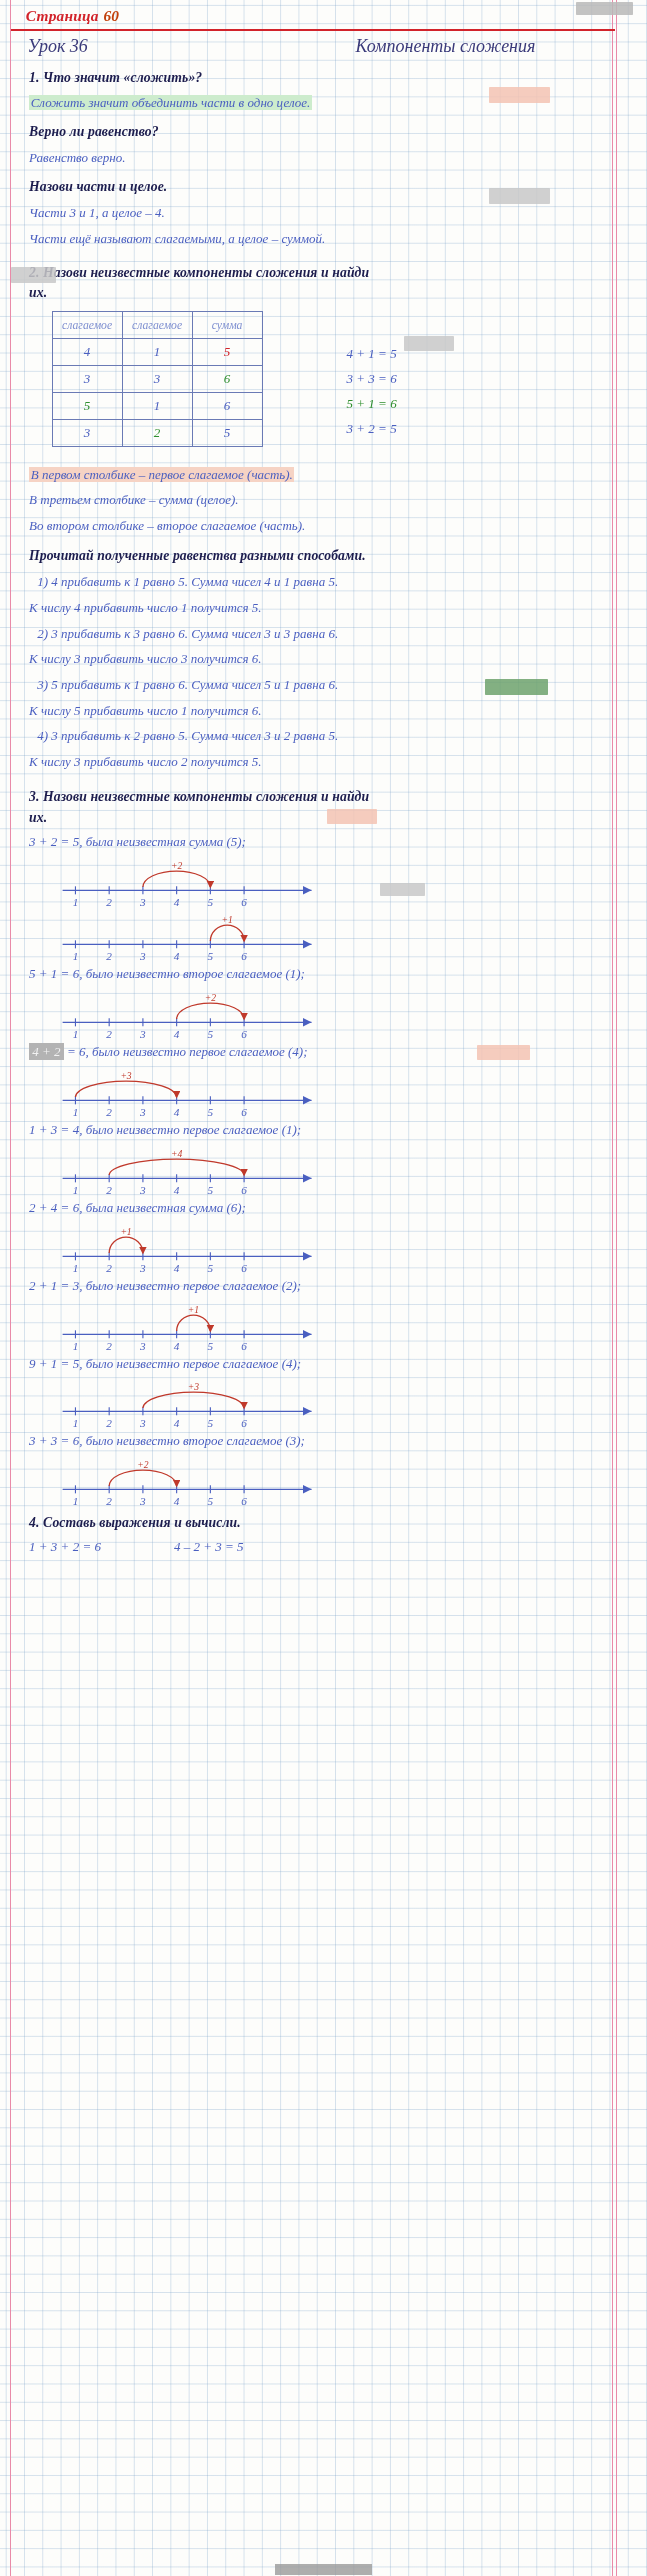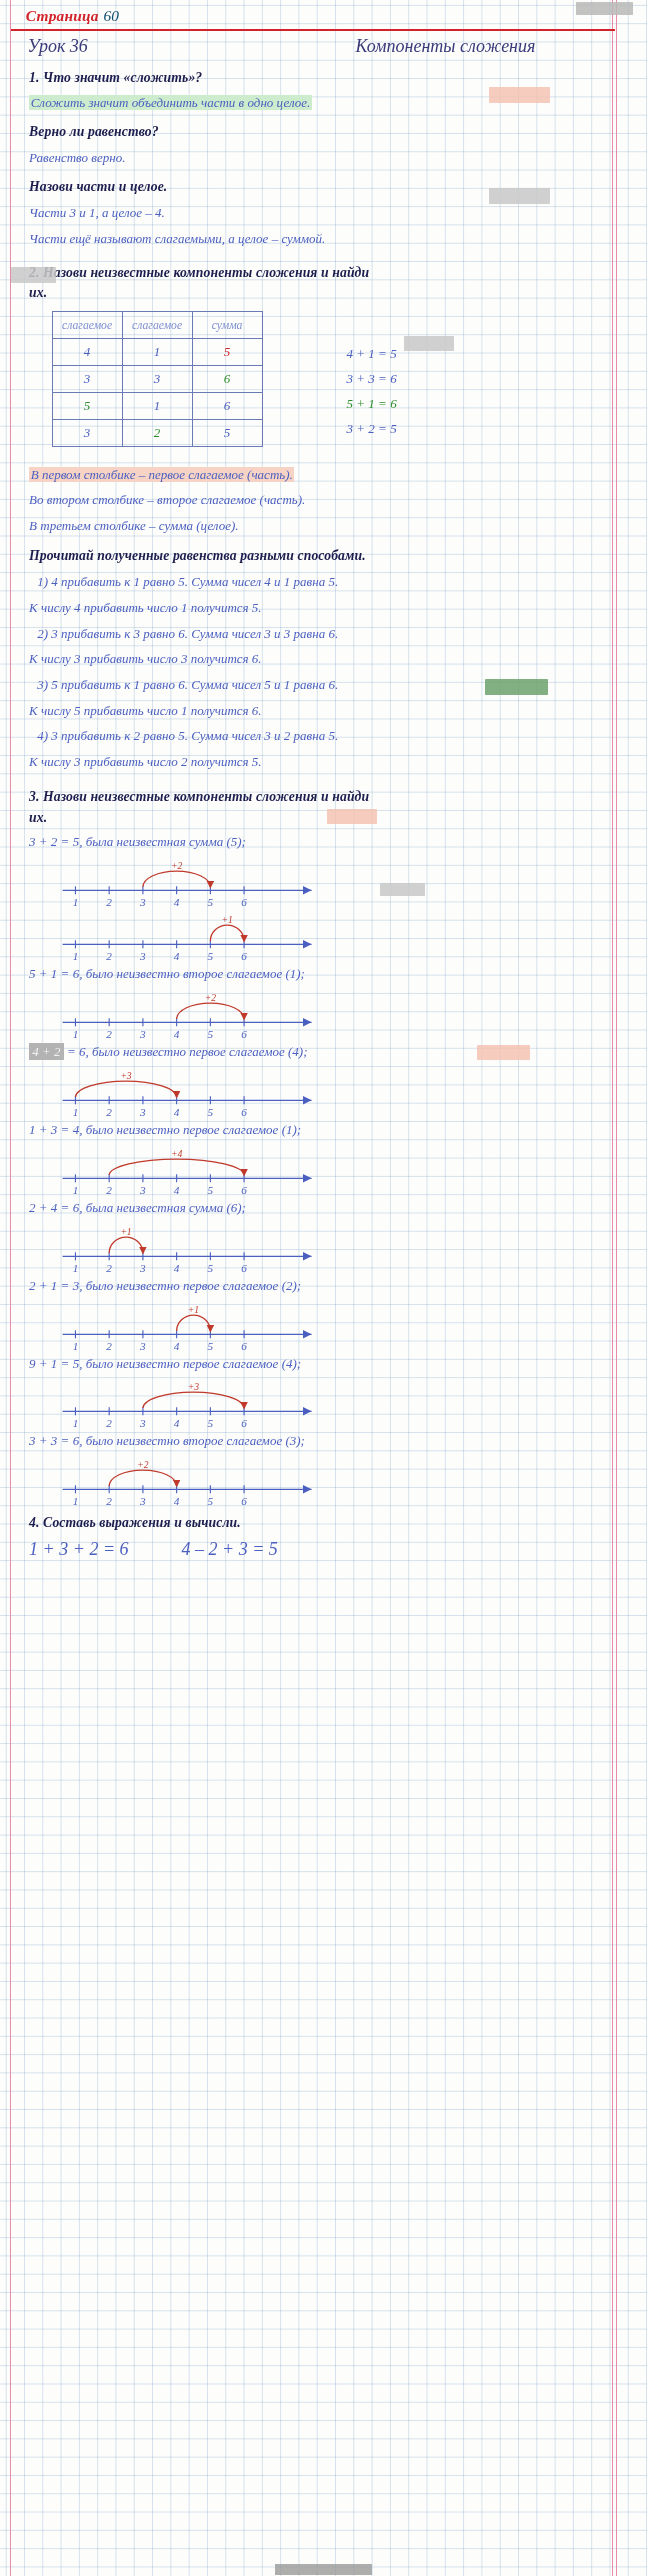--- a/index.html
+++ b/index.html
@@ -50,23 +50,23 @@
   .page-head .pg {
     font-family: "Liberation Serif", serif;
     font-size: 15.4px;
     color: #d2232a;
     font-style: italic;
     font-weight: bold;
     letter-spacing: 0.2px;
   }
   .page-head .pgnum {
     font-size: 15.4px;
-    color: #0c4a6e;
-    font-style: italic;
-    font-weight: normal;
+    color: #c2410c;
+    font-style: italic;
+    font-weight: bold;
   }
   .rule-red {
     position:absolute;
     left: 11.3px; right: 32px;
     top: 29px;
     height: 1.6px;
     background: #d2232a;
   }
   .lesson-row {
     display:flex;
@@ -143,23 +143,23 @@
   .nl-label {
     margin: 8px 0 0 6.5px;
     font-size: 13px;
     font-style: italic;
     color: #4a5fc0;
   }
   .nl-label .hlgray { background: #b3b3b3; color: #f2f2f2; padding: 0.8px 3.2px; }
 
   .task-line {
     display:flex;
-    gap: 53px;
+    gap: 73px;
     margin: 8px 0 0 6.5px;
-    font-size: 18px;
+    font-size: 13px;
     font-style: italic;
     color: #4a5fc0;
   }
   .footer-space { height: 32px; }
   .bottom-bar {
     position:absolute;
     left: 275px; top: 2564px;
     width: 97px; height: 11.3px;
     background: #9a9a9a;
     opacity:.8;
@@ -230,22 +230,22 @@
       </tr>
     </tbody>
       </table>
     <span class="eqcol" style="left:324px; top:35px;">4 + 1 = 5</span>
     <span class="eqcol" style="left:324px; top:60px;">3 + 3 = 6</span>
     <span class="eqcol green" style="left:324px; top:85px;">5 + 1 = 6</span>
     <span class="eqcol" style="left:324px; top:110px;">3 + 2 = 5</span>
   </div>
 
   <div class="a" style="margin-top:19.4px"><span class="hl-green" style="background:#f6d3c4">В первом столбике – первое слагаемое (часть).</span></div>
+  <div class="a">В третьем столбике – сумма (целое).</div>
   <div class="a">Во втором столбике – второе слагаемое (часть).</div>
-  <div class="a">В третьем столбике – сумма (целое).</div>
 
   <div class="q" style="margin-top:14.6px">Прочитай полученные равенства разными способами.</div>
 
   <div class="a a-indent">1) 4 прибавить к 1 равно 5. Сумма чисел 4 и 1 равна 5.</div>
   <div class="a">К числу 4 прибавить число 1 получится 5.</div>
   <div class="a a-indent">2) 3 прибавить к 3 равно 6. Сумма чисел 3 и 3 равна 6.</div>
   <div class="a">К числу 3 прибавить число 3 получится 6.</div>
   <div class="a a-indent">3) 5 прибавить к 1 равно 6. Сумма чисел 5 и 1 равна 6.</div>
   <div class="a">К числу 5 прибавить число 1 получится 6.</div>
   <div class="a a-indent">4) 3 прибавить к 2 равно 5. Сумма чисел 3 и 2 равна 5.</div>

